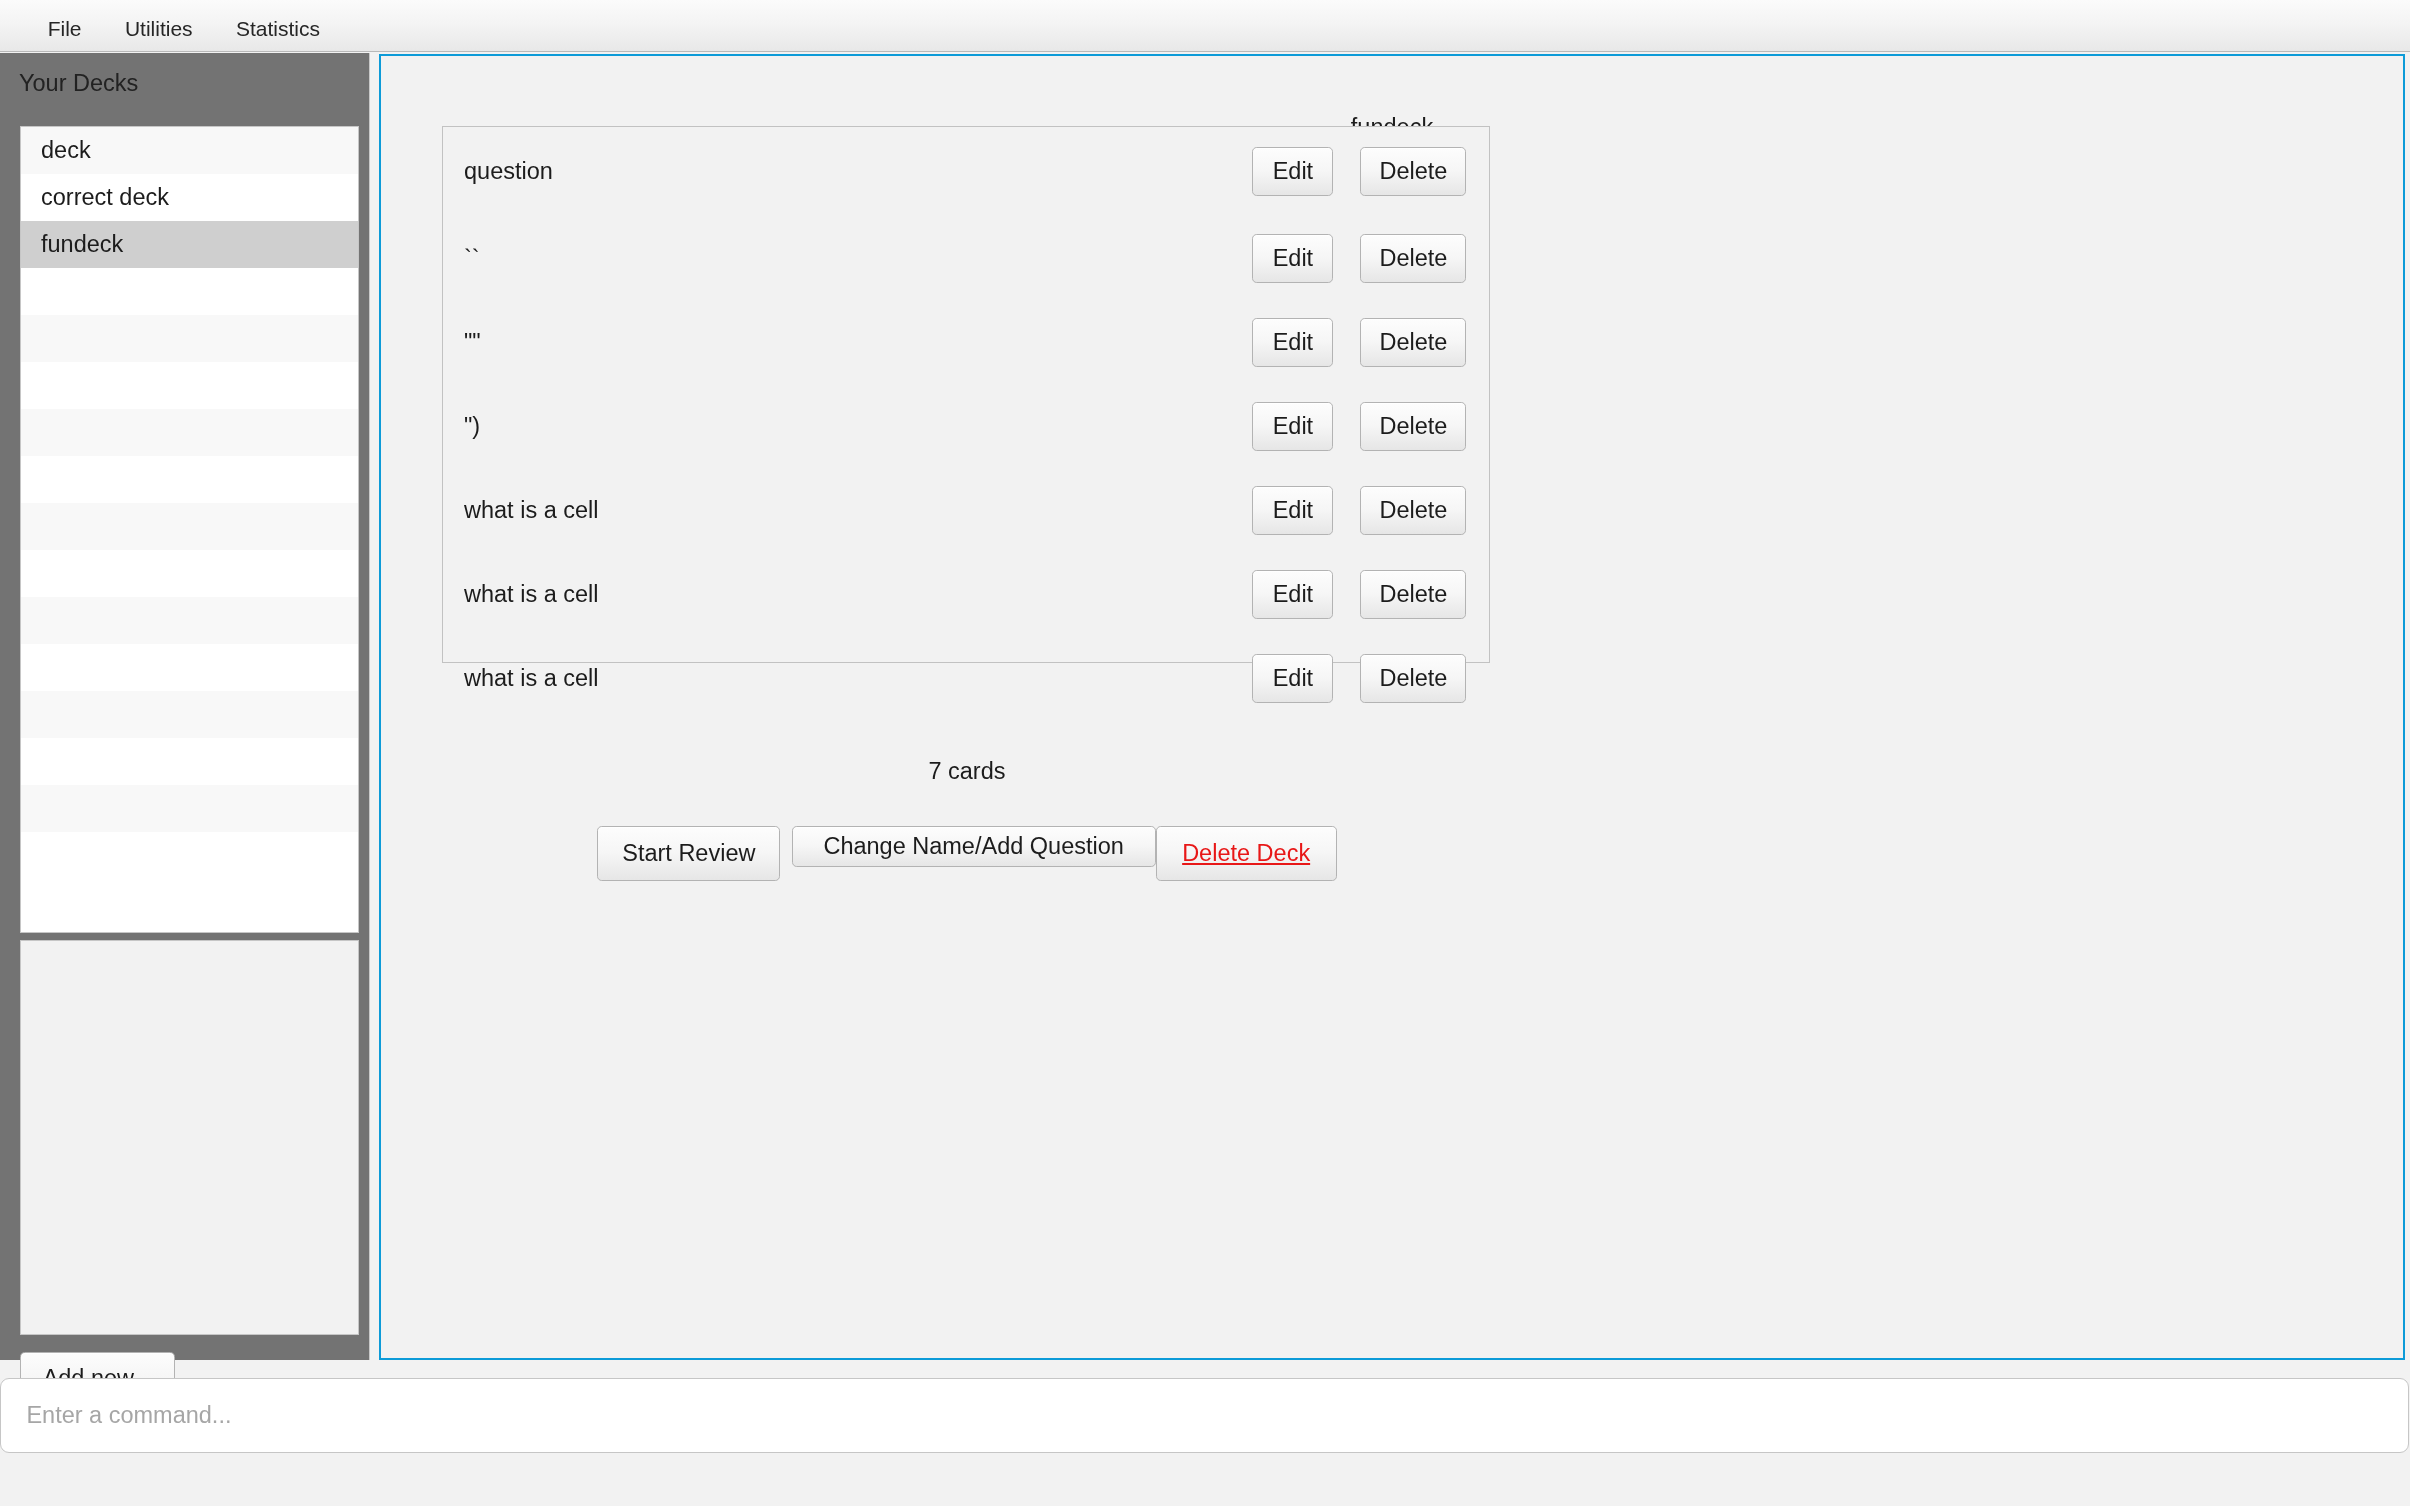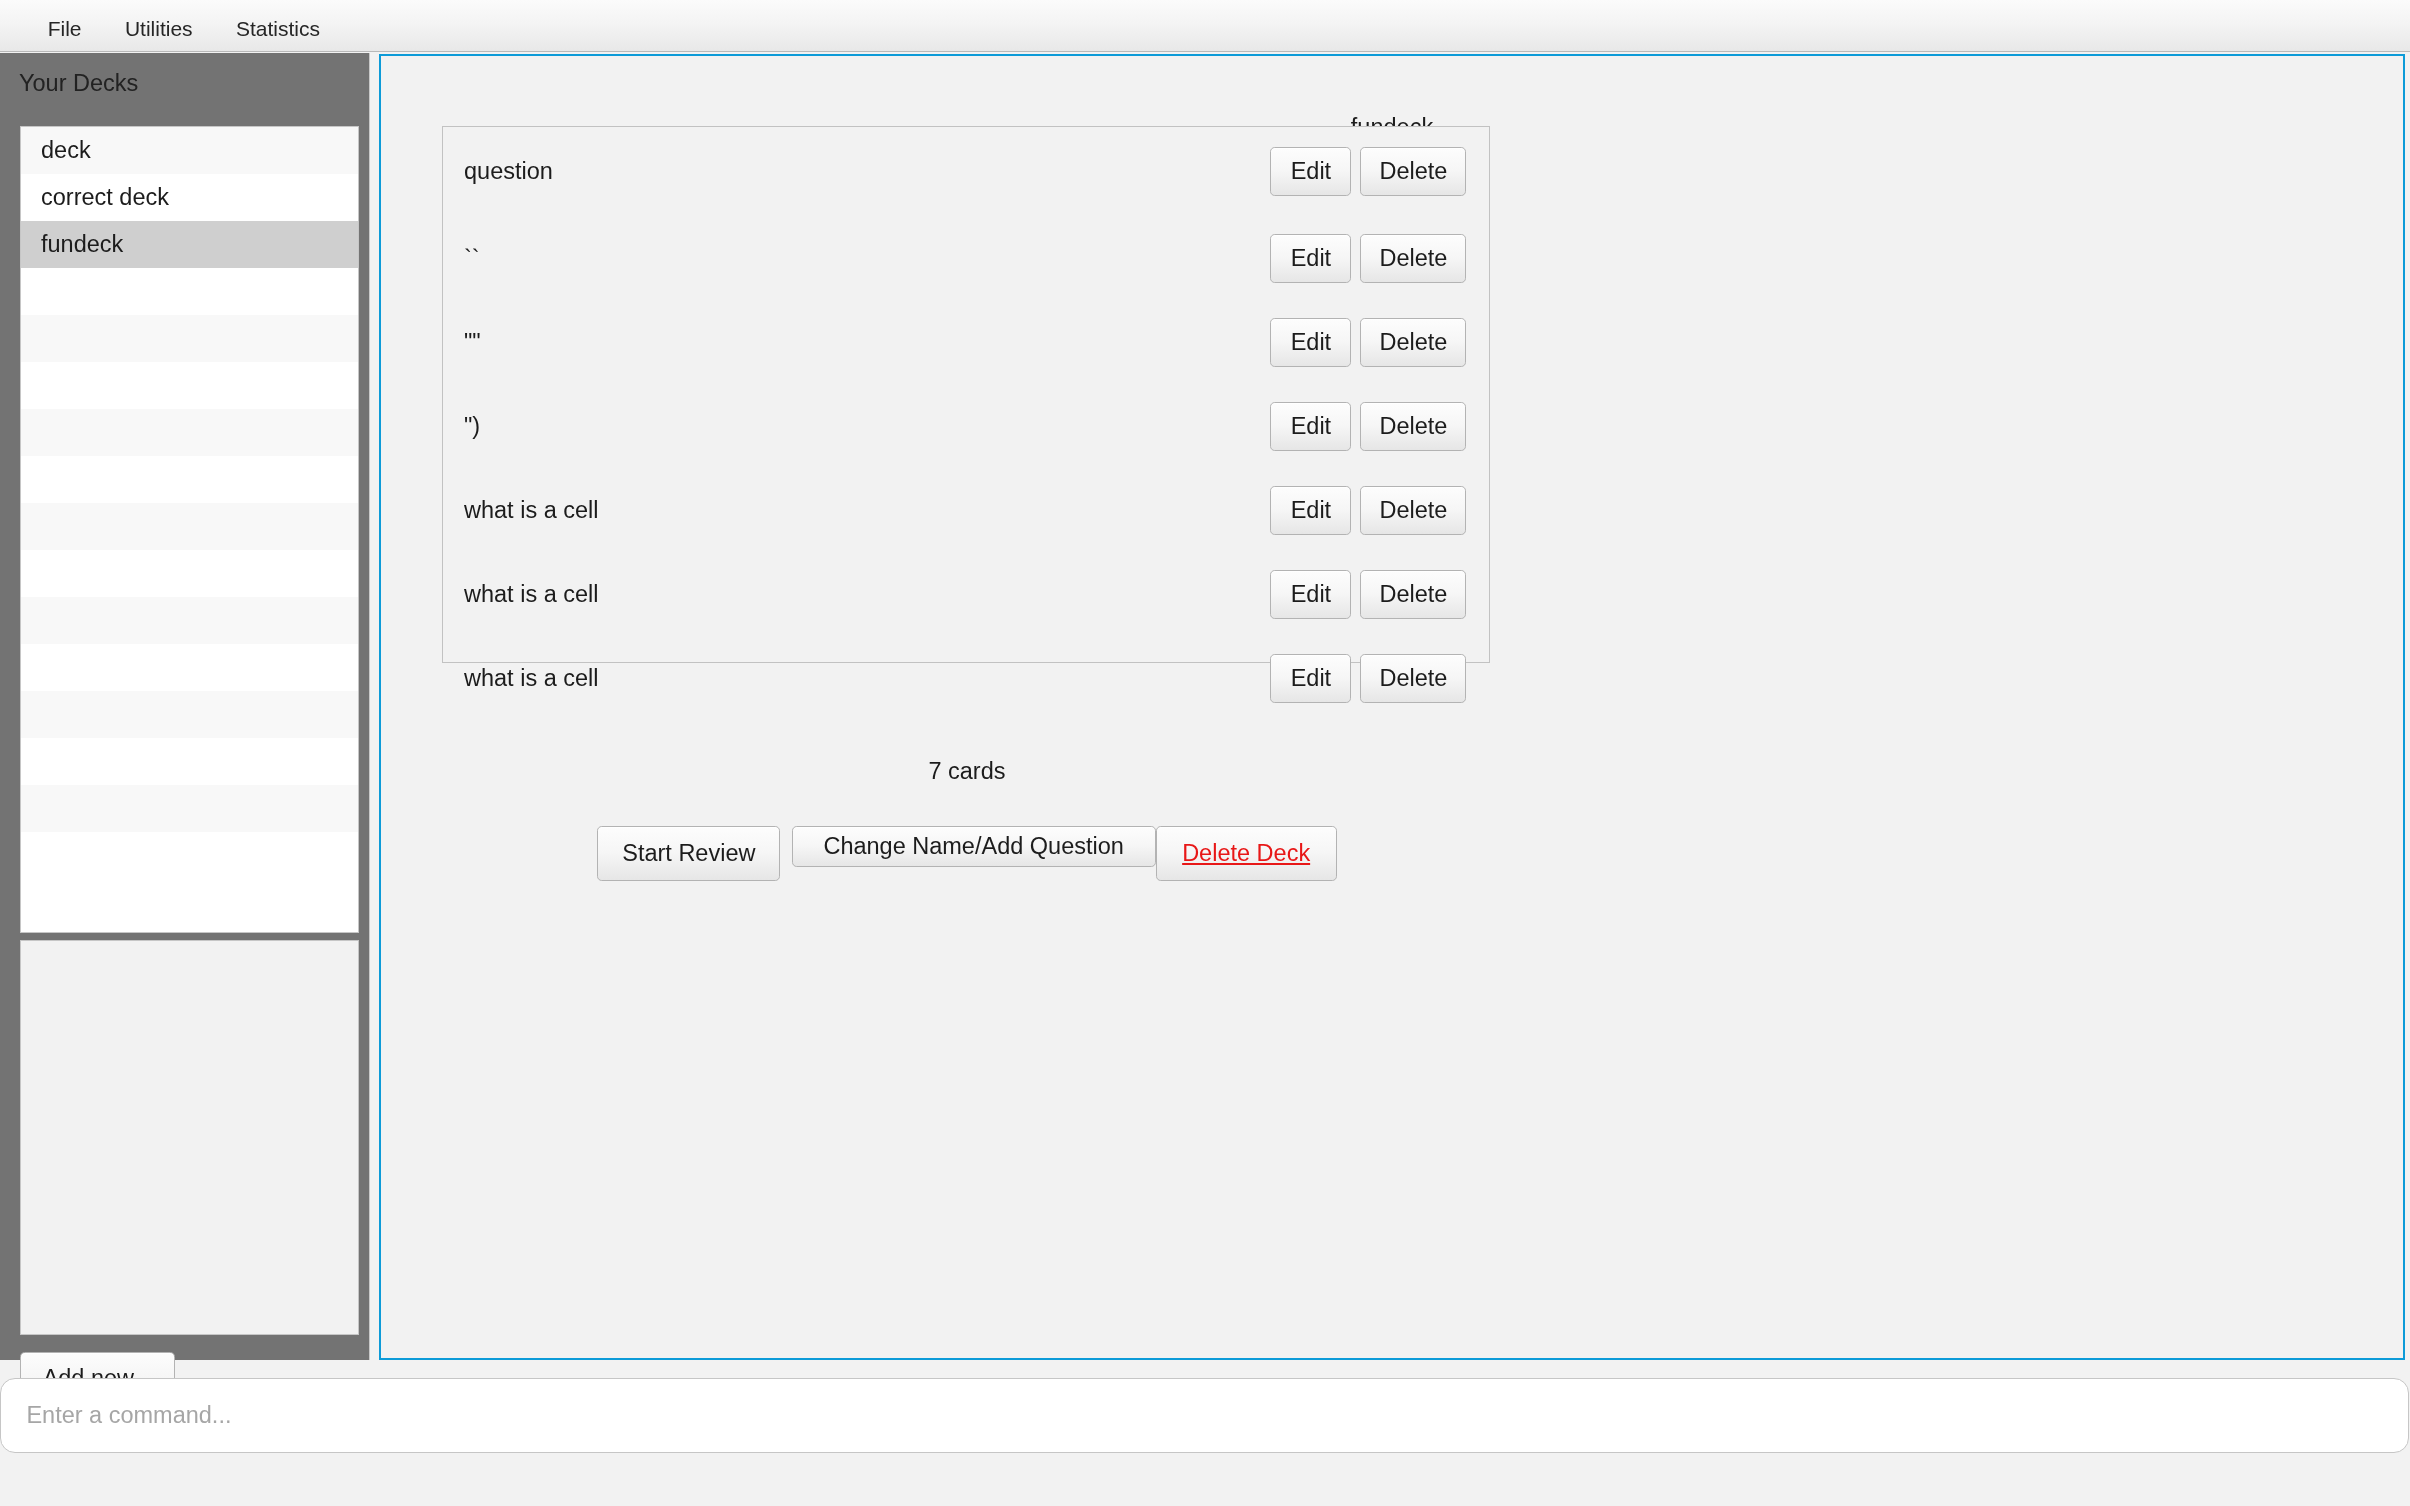--- a/index.html
+++ b/index.html
@@ -163,21 +163,21 @@
     left: 21px;
     font-size: 23.5px;
     color: #1c1c1c;
     white-space: pre;
   }
 
   .card-actions {
     position: absolute;
     right: 22.6px;
     display: flex;
-    gap: 9px;
+    gap: 27px;
     border-radius: 23px;
   }
   .btn-edit { width: 81px; height: 49px; }
   .btn-delete { width: 106px; height: 49px; }
 
   .card-count {
     position: absolute;
     left: 0;
     top: 702px;
     width: 1172px;
@@ -205,21 +205,21 @@
 
   
   .command-bar {
     position: absolute;
     left: 0;
     bottom: 54px;
     width: 2409px;
     height: 75px;
     background: #ffffff;
     border: 0.9px solid #c6c6c6;
-    border-radius: 15px;
+    border-radius: 9px;
     display: flex;
     align-items: center;
   }
   .command-input {
     width: 100%;
     height: 100%;
     border: none;
     outline: none;
     background: transparent;
     padding-left: 25.4px;

